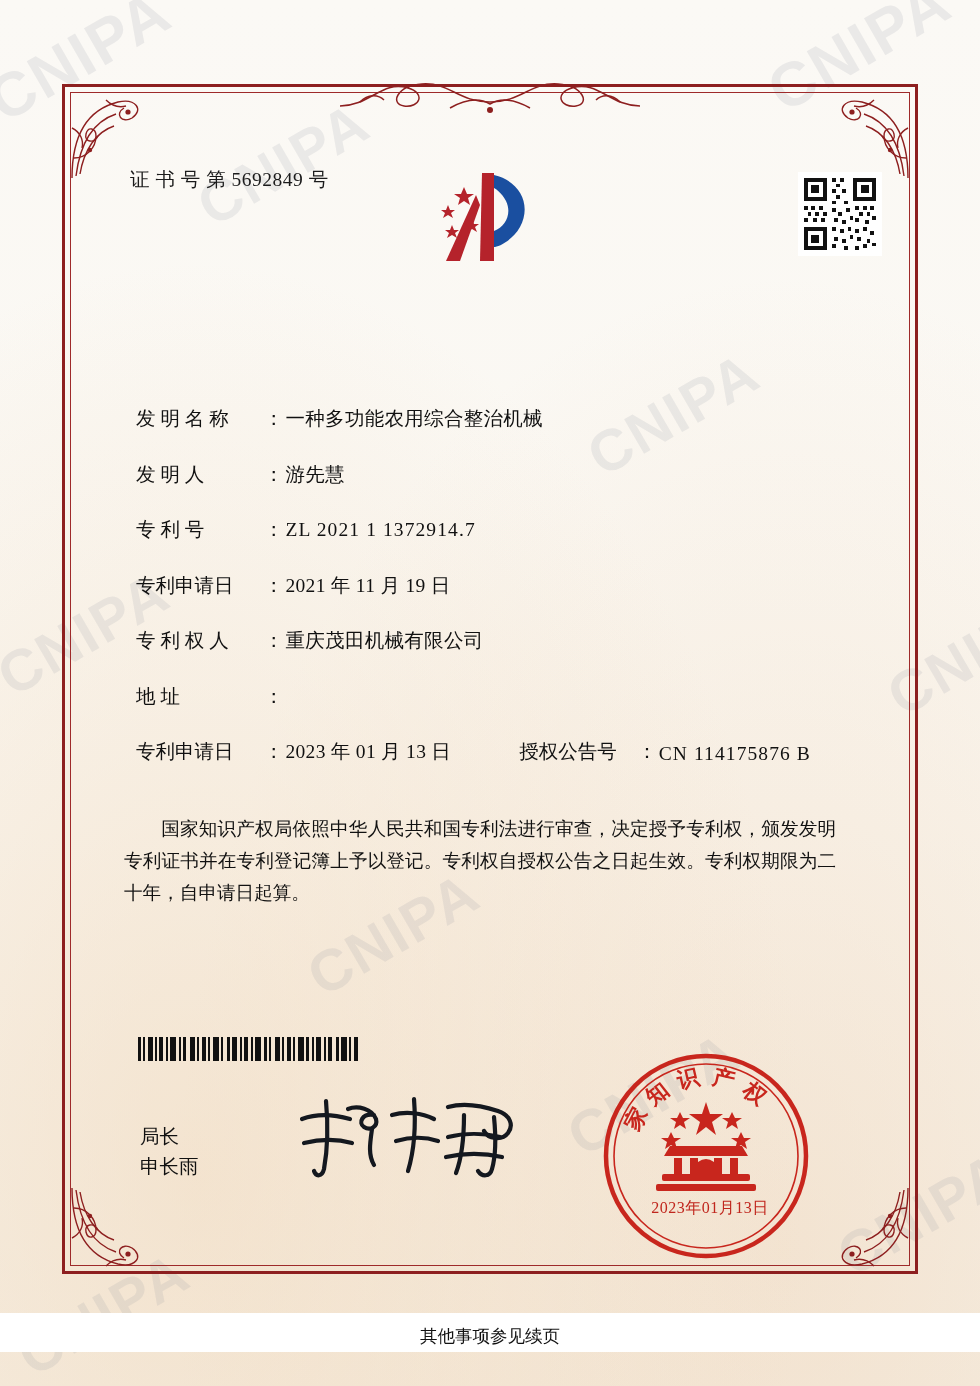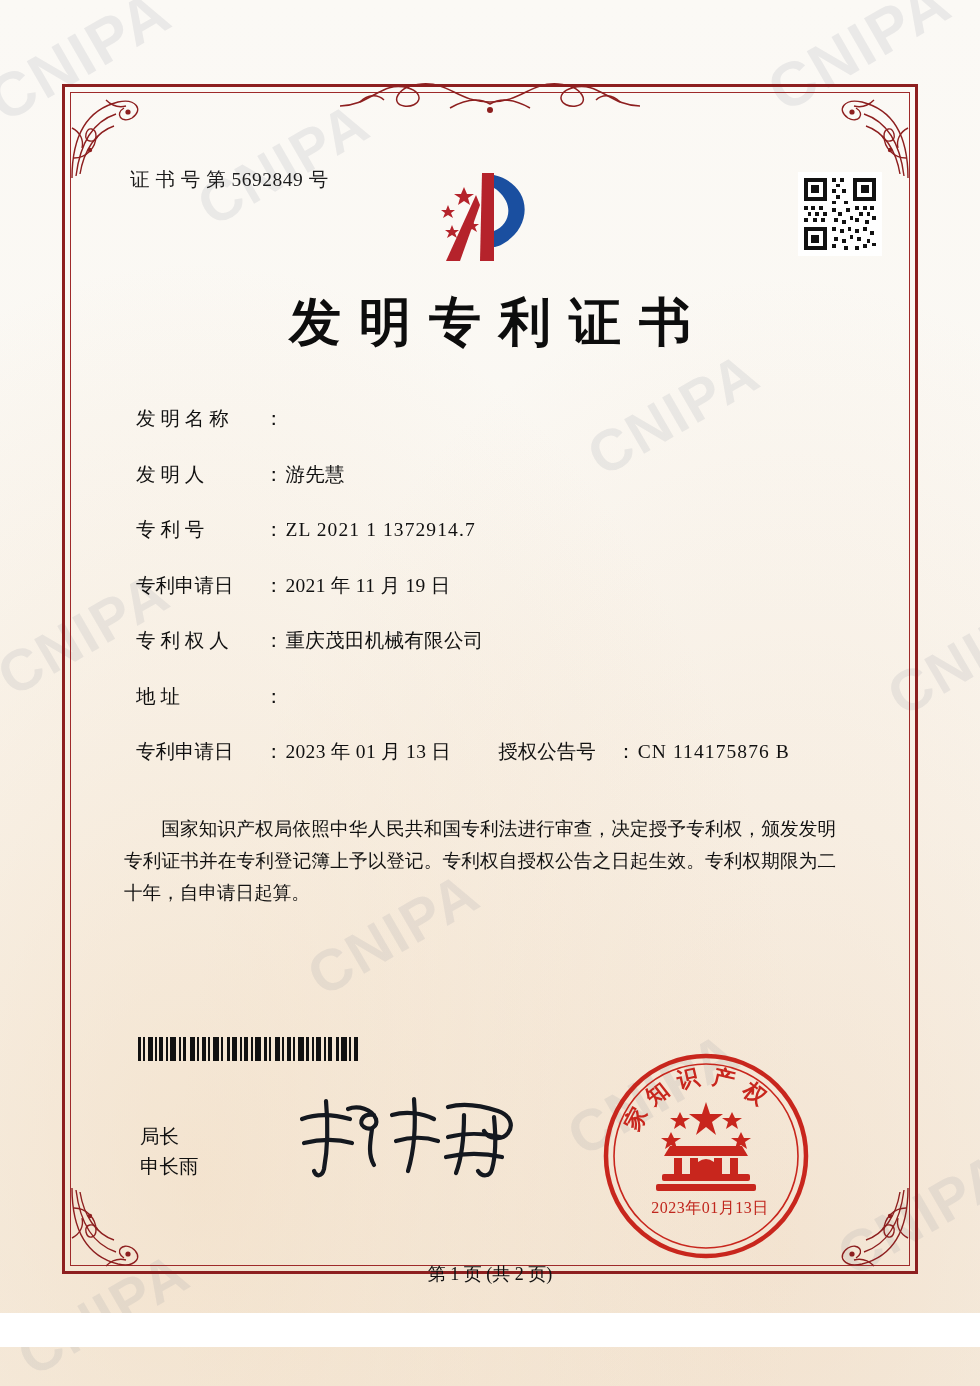--- a/index.html
+++ b/index.html
@@ -133,21 +133,21 @@
     width: 128px;
     flex: none;
     display: flex;
     justify-content: space-between;
     letter-spacing: 0;
   }
   .fcolon { margin: 0 2px 0 0; }
   .fvalue { letter-spacing: 0.3px; }
   .fvalue.mono { font-family: "Liberation Serif", serif; letter-spacing: 1.1px; }
 
-  .frow.two .seg2 { margin-left: 47px; display: flex; align-items: center; }
+  .frow.two .seg2 { margin-left: 68px; display: flex; align-items: flex-end; }
   .frow.two .flabel2 {
     width: 118px; flex: none;
     display: flex; justify-content: space-between;
   }
 
   
   .paras {
     position: absolute;
     left: 124px; top: 813px;
     width: 712px;
@@ -380,26 +380,26 @@
           <rect x="37" y="30" width="2" height="2"></rect>
         <rect x="30" y="33" width="2" height="2"></rect>
           <rect x="35" y="34" width="2" height="2"></rect>
           <rect x="38" y="36" width="2" height="2"></rect>
         <rect x="29" y="38" width="2" height="2"></rect>
           <rect x="33" y="37" width="2" height="2"></rect>
       </g>
     </svg>
   </div>
 
-  <div class="title">发明专利证书</div>
 
   <div class="fields">
     <div class="frow">
       <span class="flabel">发 明 名 称</span>
       <span class="fcolon">：</span>
+      <span class="fvalue">一种多功能农用综合整治机械</span>
     </div>
     <div class="frow">
       <span class="flabel">发  明  人</span>
       <span class="fcolon">：</span>
       <span class="fvalue">游先慧</span>
     </div>
     <div class="frow">
       <span class="flabel">专  利  号</span>
       <span class="fcolon">：</span>
       <span class="fvalue mono">ZL 2021 1 1372914.7</span>
@@ -558,16 +558,16 @@
         <text transform="translate(106,106) rotate(-62) translate(0,-72)" text-anchor="middle">家</text>
         <text transform="translate(106,106) rotate(-38) translate(0,-72)" text-anchor="middle">知</text>
         <text transform="translate(106,106) rotate(-13) translate(0,-72)" text-anchor="middle">识</text>
         <text transform="translate(106,106) rotate(13) translate(0,-72)" text-anchor="middle">产</text>
         <text transform="translate(106,106) rotate(38) translate(0,-72)" text-anchor="middle">权</text>
       </g>
     </svg>
   </div>
   <div class="seal-date">2023年01月13日</div>
 
-  <div class="page-no">第 1 页 (共 2 页)</div>
   <div class="footer-band"></div>
+  <div class="footer-note">其他事项参见续页</div>
 
 </div>
 
 </body></html>

